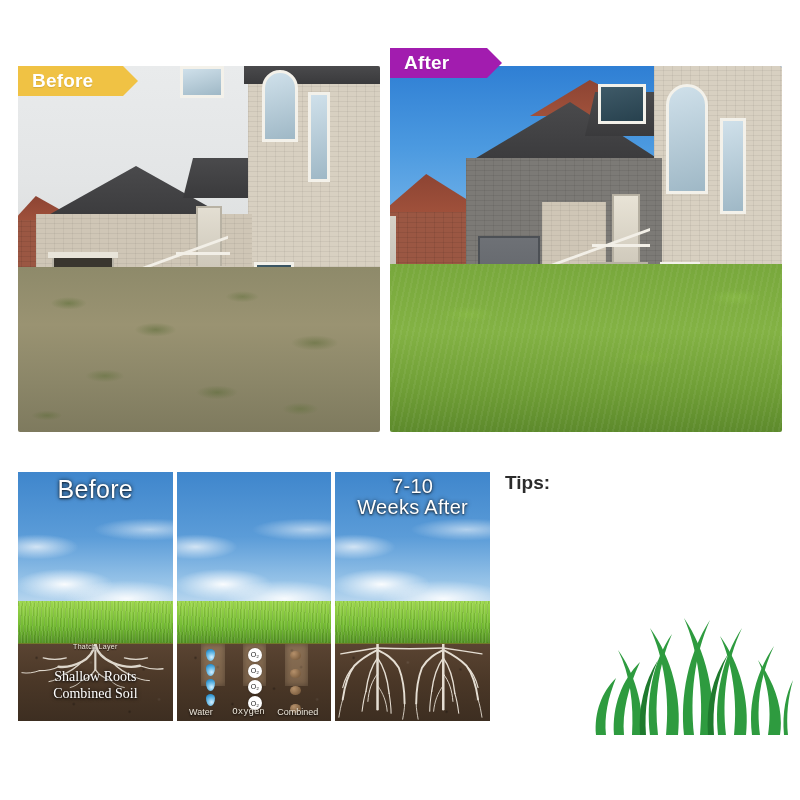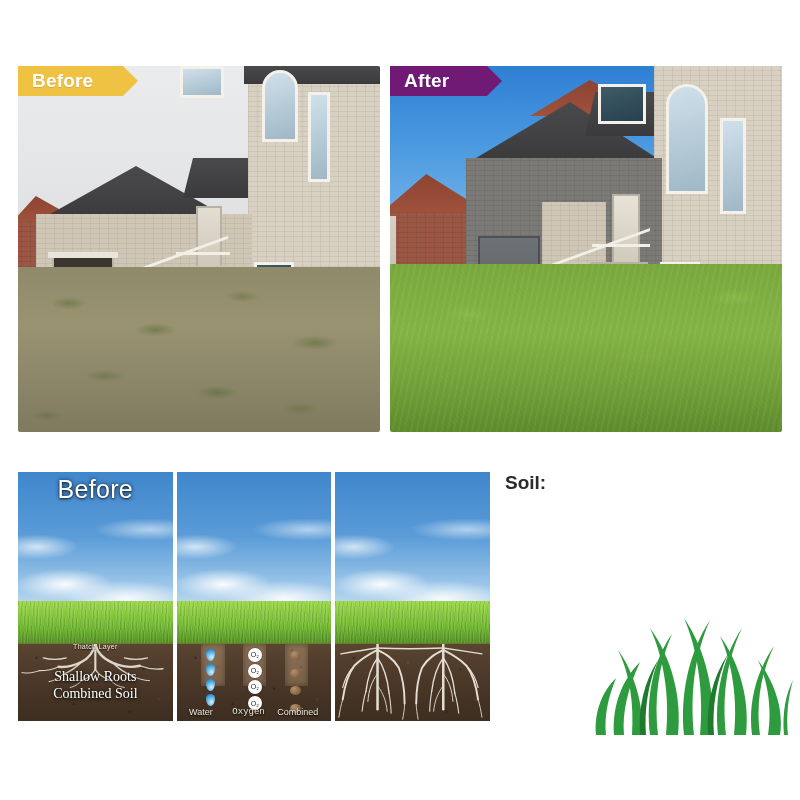--- a/index.html
+++ b/index.html
@@ -249,21 +249,21 @@
   <div class="step" style="position:absolute;left:158px;top:216px;width:44px;height:9px;"></div>
   <div class="step" style="position:absolute;left:152px;top:226px;width:50px;height:9px;"></div>
   <div class="step" style="position:absolute;left:146px;top:236px;width:56px;height:10px;"></div>
   <div class="rail" style="position:absolute;left:150px;top:182px;width:110px;height:46px;transform:skewY(-20deg);"></div>
   <div class="rail" style="position:absolute;left:202px;top:178px;width:58px;height:2px;"></div>
 
   <div class="driveway" style="left:0;top:228px;width:170px;height:22px;"></div>
   <div class="lawn-green"></div>
 </div>
 
-<div class="badge" style="left:390px;top:66px;width:76px;background:#701a75;">
+<div class="badge" style="left:390px;top:48px;width:76px;background:#a21caf;">
   <span>After</span>
 </div>
 
 <div id="diagram">
 
   <div class="dpanel">
     <div class="d-sky"></div>
     <div class="d-grass"></div>
     <div class="d-soil"></div>
 
@@ -355,25 +355,29 @@
         <path d="M8 56 C6 62 5 68 4 74" stroke-width=".9"></path>
         <path d="M148 56 C150 62 151 68 152 74" stroke-width=".9"></path>
         <path d="M72 60 C72 66 71 70 70 76" stroke-width=".9"></path>
         <path d="M84 60 C84 66 85 70 86 76" stroke-width=".9"></path>
         <path d="M44 4 C30 6 18 8 6 10" stroke-width="1.4"></path>
         <path d="M112 4 C126 6 138 8 152 10" stroke-width="1.4"></path>
         <path d="M44 4 C66 5 88 5 112 4" stroke-width="1.4"></path>
       </g>
     </svg>
 
+    <div class="d-title small">
+      <div>7-10</div>
+      <div>Weeks After</div>
+    </div>
   </div>
 </div>
 
 <div id="tips">
-  <p id="tips-heading">Soil:</p>
+  <p id="tips-heading">Tips:</p>
 </div>
 
 <svg id="grass-art" viewBox="0 0 205 135">
   <g fill="#2E9B3F">
     <path d="M8 135 C6 112 14 92 28 78 C20 98 16 116 18 135 Z"></path>
     <path d="M26 135 C24 106 34 80 52 62 C40 88 34 112 36 135 Z"></path>
     <path d="M44 135 C46 104 42 74 30 50 C46 72 56 104 54 135 Z"></path>
     <path d="M62 135 C58 100 64 62 84 34 C70 66 66 100 70 135 Z"></path>
     <path d="M78 135 C82 98 76 58 62 28 C84 58 94 98 90 135 Z"></path>
     <path d="M96 135 C92 96 100 54 122 20 C106 56 102 96 106 135 Z"></path>

